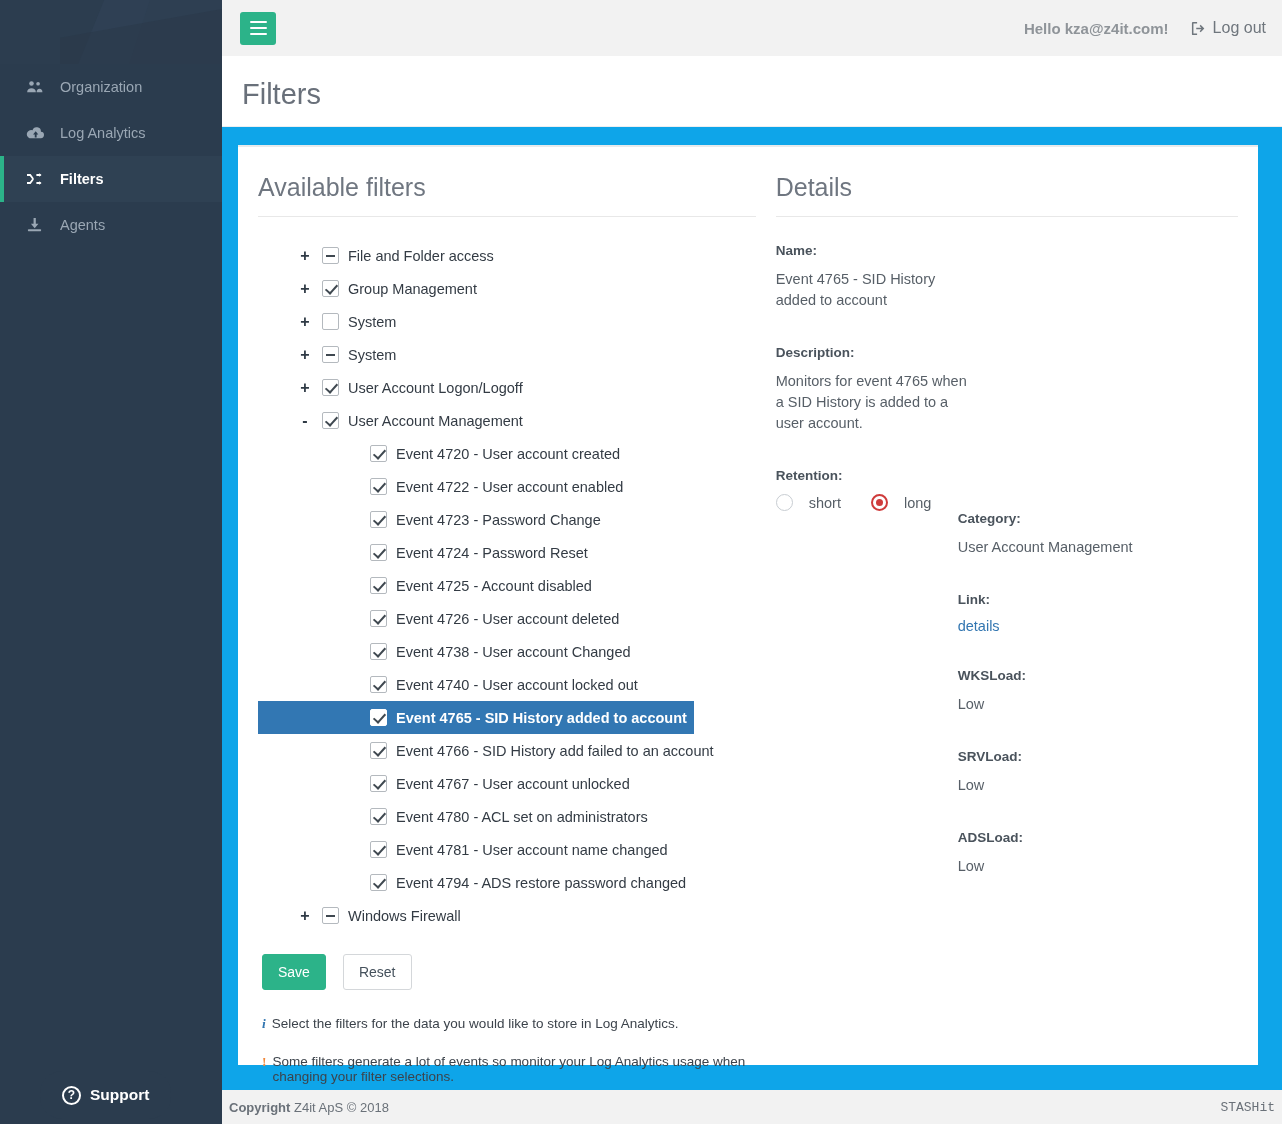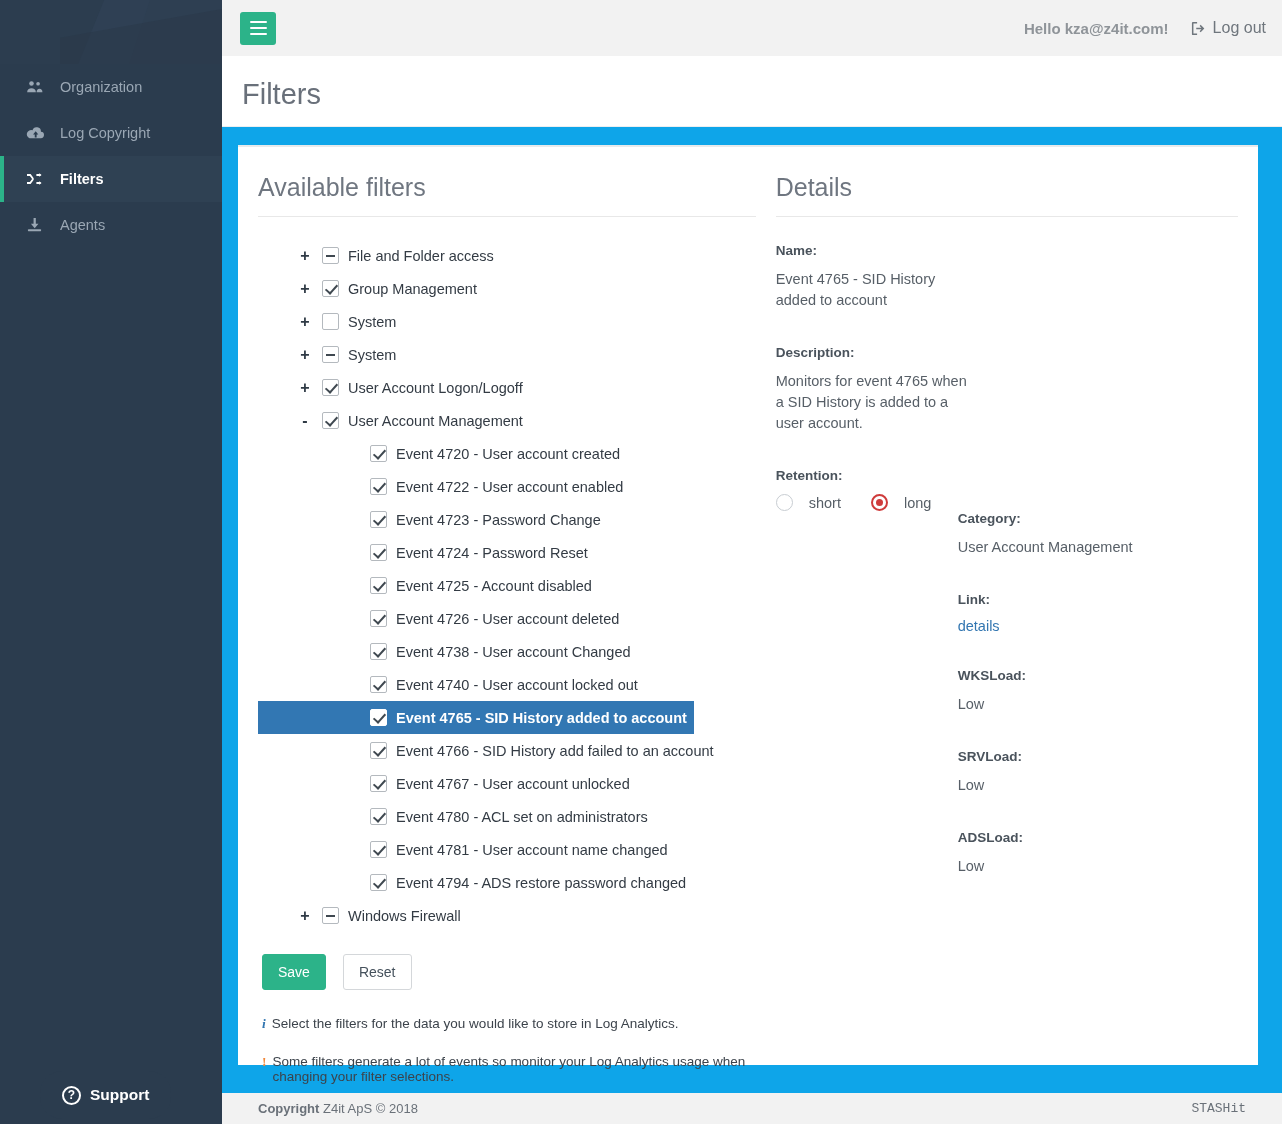--- a/index.html
+++ b/index.html
@@ -184,23 +184,23 @@
     content: ""; position: absolute; left: 3px; top: 3px;
     width: 7px; height: 7px; border-radius: 50%; background: #cf3b3b;
   }
   .radio-lbl { font-size: 14.5px; color: #575f67; margin-right: 14px; }
 
   
   .footer {
     position: absolute; left: 222px; top: 1089px;
     width: 1060px; height: 35px;
     background: #f2f2f2;
-    border-top: 4px solid #0ea5e9;
+    border-top: 1px solid #0ea5e9;
     display: flex; align-items: center;
-    padding: 0 36px;
+    padding: 0 7px;
     font-size: 13px; color: #6a7179;
   }
   .footer .right { margin-left: auto; font-family: Liberation Mono, monospace; }
 
   
   .support {
     position: absolute; left: 40px; top: 1071px;
     background: #2b3c4e; color: #fff;
     border-radius: 22px;
     height: 48px; padding: 0 22px;
@@ -238,21 +238,21 @@
           </span>
           <span>Organization</span>
         </div>
         <div class="nav-item">
           <span class="nav-ico">
             <svg width="19" height="14" viewBox="0 0 20 15" fill="currentColor">
               <path d="M15.8 6.2A4.6 4.6 0 0 0 6.8 4.6 3.7 3.7 0 0 0 3.6 13h12a3.4 3.4 0 0 0 .2-6.8z"></path>
               <path d="M9.2 12.4h2V9h1.8L10.2 5.6 7.4 9h1.8z" fill="#2b3c4e"></path>
             </svg>
           </span>
-          <span>Log Copyright</span>
+          <span>Log Analytics</span>
         </div>
         <div class="nav-item active">
           <span class="nav-ico">
             <svg width="18" height="14" viewBox="0 0 18 14" fill="none" stroke="currentColor" stroke-width="1.8">
               <path d="M1 3h3.2l3 4M1 11h3.2l3-4"></path>
               <path d="M10.4 3h4M10.4 11h4"></path>
               <path d="M13.2 1.2 15.6 3l-2.4 1.8M13.2 9.2l2.4 1.8-2.4 1.8" fill="currentColor" stroke="none"></path>
             </svg>
           </span>
           <span>Filters</span>

